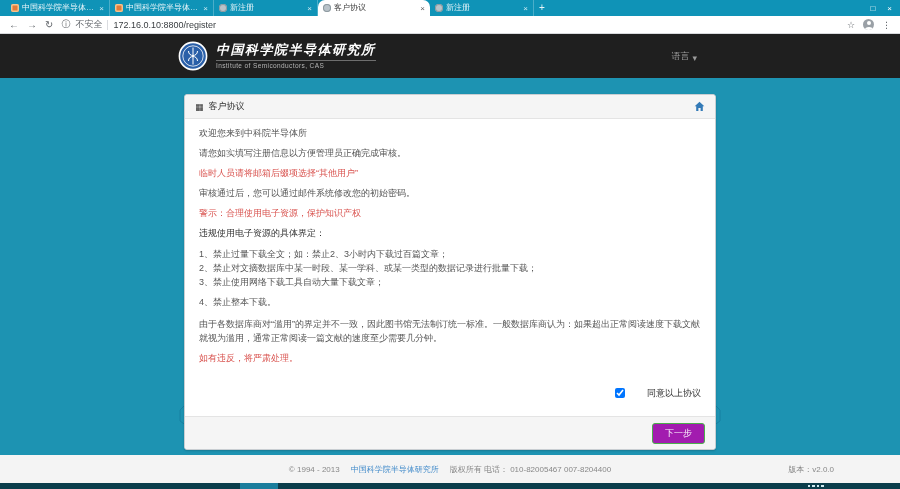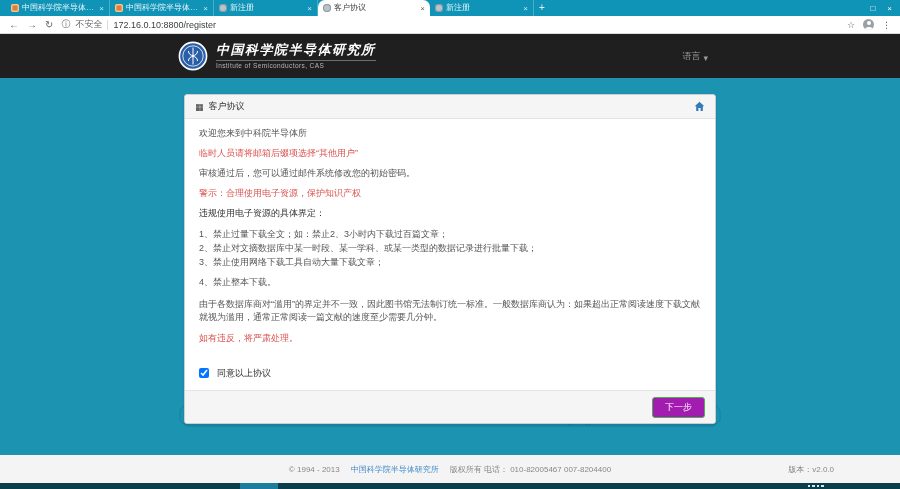--- a/index.html
+++ b/index.html
@@ -38,38 +38,38 @@
   .avatar::before{content:"";position:absolute;top:2px;left:3.5px;width:4px;height:4px;border-radius:50%;background:#fff;}
   .avatar::after{content:"";position:absolute;top:7.5px;left:1.5px;width:8px;height:5px;border-radius:50% 50% 0 0;background:#fff;}
 
   
   .siteheader{height:44px;background:#1f1f1f;display:flex;align-items:center;
     padding-left:178px;position:relative;flex:none;}
   .logo-wrap{display:flex;align-items:center;gap:8px;}
   .logo-cn{color:#fff;font-family:"DejaVu Serif","Liberation Serif",serif;font-style:italic;
     font-weight:bold;font-size:13px;letter-spacing:1.5px;line-height:1.1;}
   .logo-en{color:#b5b5b5;font-size:6.5px;border-top:1px solid #6e6e6e;margin-top:2px;padding-top:1px;letter-spacing:.4px;}
-  .lang{position:absolute;right:192px;color:#9b9b9b;font-size:9px;display:flex;gap:3px;align-items:flex-end;cursor:pointer;}
+  .lang{position:absolute;right:203px;color:#9b9b9b;font-size:9px;display:flex;gap:3px;align-items:flex-end;cursor:pointer;}
 
   
   .content{flex:1;background:#1d93b2;position:relative;overflow:hidden;}
   .panel{width:532px;margin:16px auto 0;background:#fff;border:1px solid #c9ced2;
     border-radius:3px;box-shadow:0 1px 2px rgba(0,0,0,.18);position:relative;z-index:2;box-sizing:border-box;}
   .panel-hd{background:#f5f5f5;border-bottom:1px solid #e4e4e4;padding:5px 10px;font-size:9px;
     color:#333;display:flex;align-items:center;gap:5px;border-radius:3px 3px 0 0;}
   .grid-ic{color:#333;font-size:9px;}
   .home-ic{margin-left:auto;cursor:pointer;display:flex;align-items:center;}
   .panel-bd{padding:8px 14px 10px;font-size:9px;color:#555;line-height:1.45;}
   .panel-bd p{margin:0 0 7px;}
   .red{color:#d9534f;}
   .rules-title{color:#333;font-weight:normal;margin:0 0 3px;}
   .rules{margin:8px 0 9px;padding:0;list-style:none;color:#555;}
   .rules li{margin:0 0 1px;}
   .rules li.spaced{margin-top:7px;}
-  .agree{margin:22px 0 0;display:flex;align-items:center;gap:8px;color:#333;}
+  .agree{margin:22px 0 6px;display:flex;align-items:center;gap:22px;color:#333;justify-content:flex-end;}
   .agree input{width:10px;height:10px;margin:0;cursor:pointer;}
   .panel-ft{background:#f5f5f5;border-top:1px solid #e4e4e4;padding:5px 10px;text-align:right;border-radius:0 0 3px 3px;}
   .btn-next{background:#a21caf;border:1px solid #4cae4c;color:#fff;font-size:9px;
     padding:3px 12px;border-radius:3px;cursor:pointer;font-family:inherit;}
   .cityscape{position:absolute;left:50%;transform:translateX(-50%);bottom:6px;z-index:1;}
 
   
   .sitefooter{height:28px;background:#f4f4f4;position:relative;display:flex;align-items:center;
     justify-content:center;font-size:8px;color:#888;flex:none;gap:11px;}
   .footer-link{color:#428bca;text-decoration:none;cursor:pointer;}
@@ -160,20 +160,21 @@
         <span>客户协议</span>
         <span class="home-ic">
           <svg width="11" height="11" viewBox="0 0 16 16">
               <path d="M8 1 L15 7.5 H12.8 V14.5 H9.6 V10 H6.4 V14.5 H3.2 V7.5 H1 Z" fill="#337ab7"></path>
             </svg>
         </span>
       </div>
 
       <div class="panel-bd">
         <p>欢迎您来到中科院半导体所</p>
+        <p>请您如实填写注册信息以方便管理员正确完成审核。</p>
         <p class="red">临时人员请将邮箱后缀项选择“其他用户”</p>
         <p>审核通过后，您可以通过邮件系统修改您的初始密码。</p>
         <p class="red">警示：合理使用电子资源，保护知识产权</p>
         <p class="rules-title">违规使用电子资源的具体界定：</p>
         <ul class="rules">
           <li>1、禁止过量下载全文；如：禁止2、3小时内下载过百篇文章；</li>
           <li>2、禁止对文摘数据库中某一时段、某一学科、或某一类型的数据记录进行批量下载；</li>
           <li>3、禁止使用网络下载工具自动大量下载文章；</li>
           <li class="spaced">4、禁止整本下载。</li>
         </ul>

